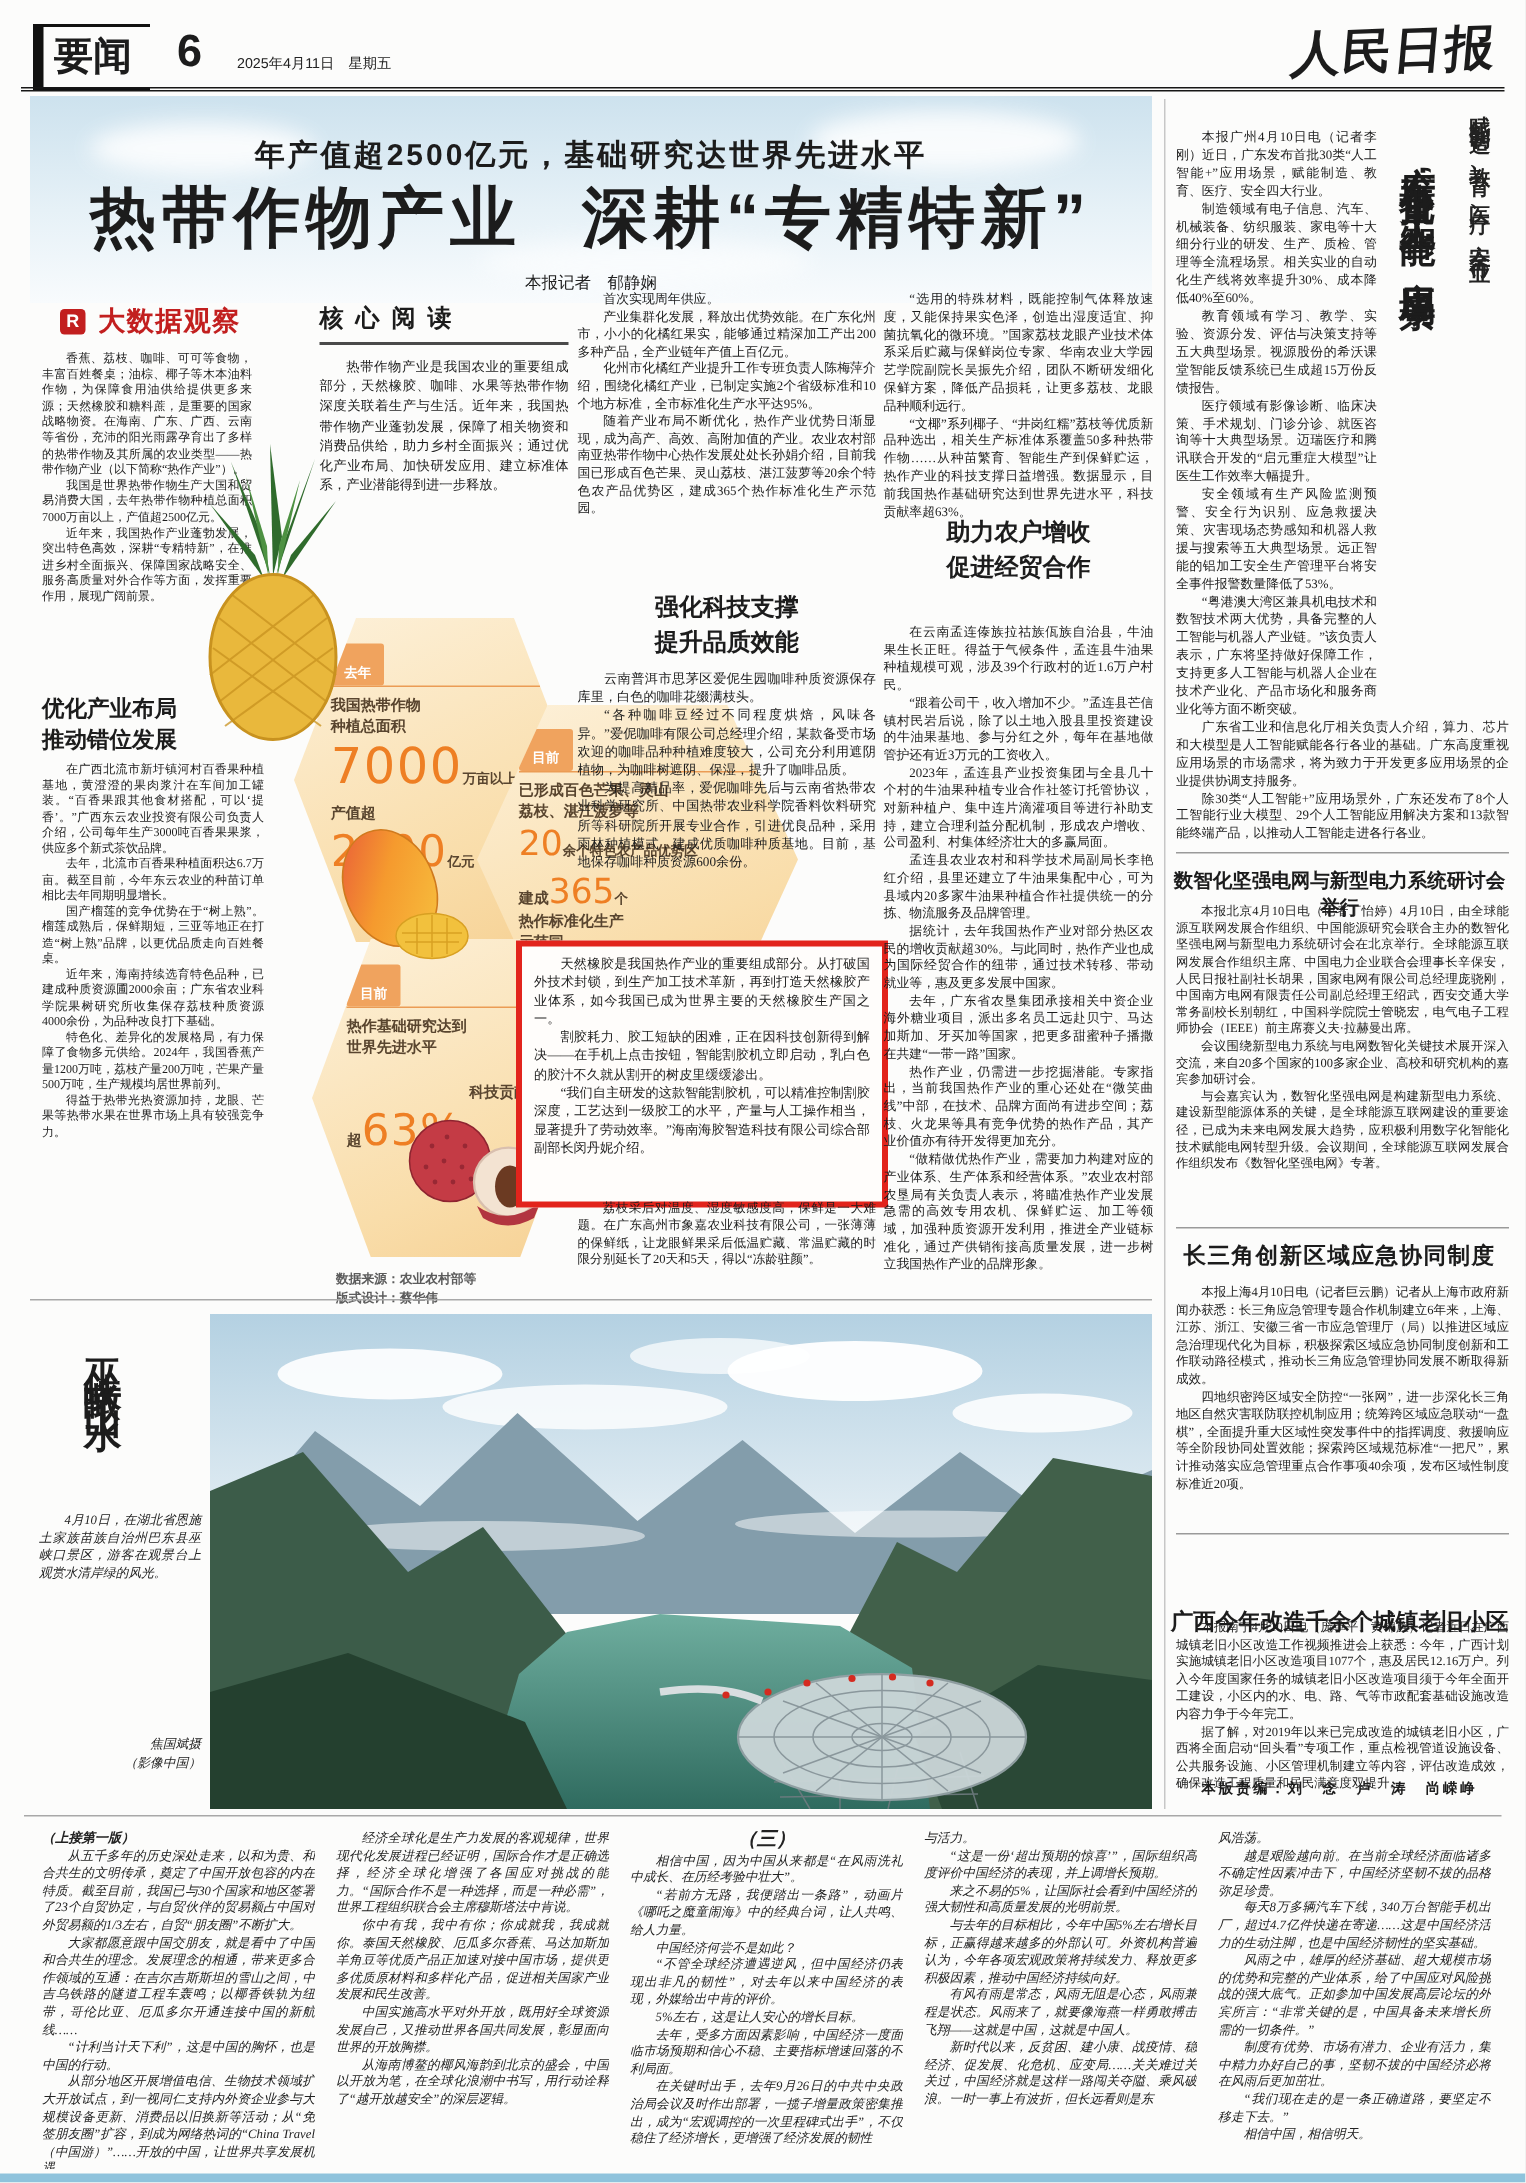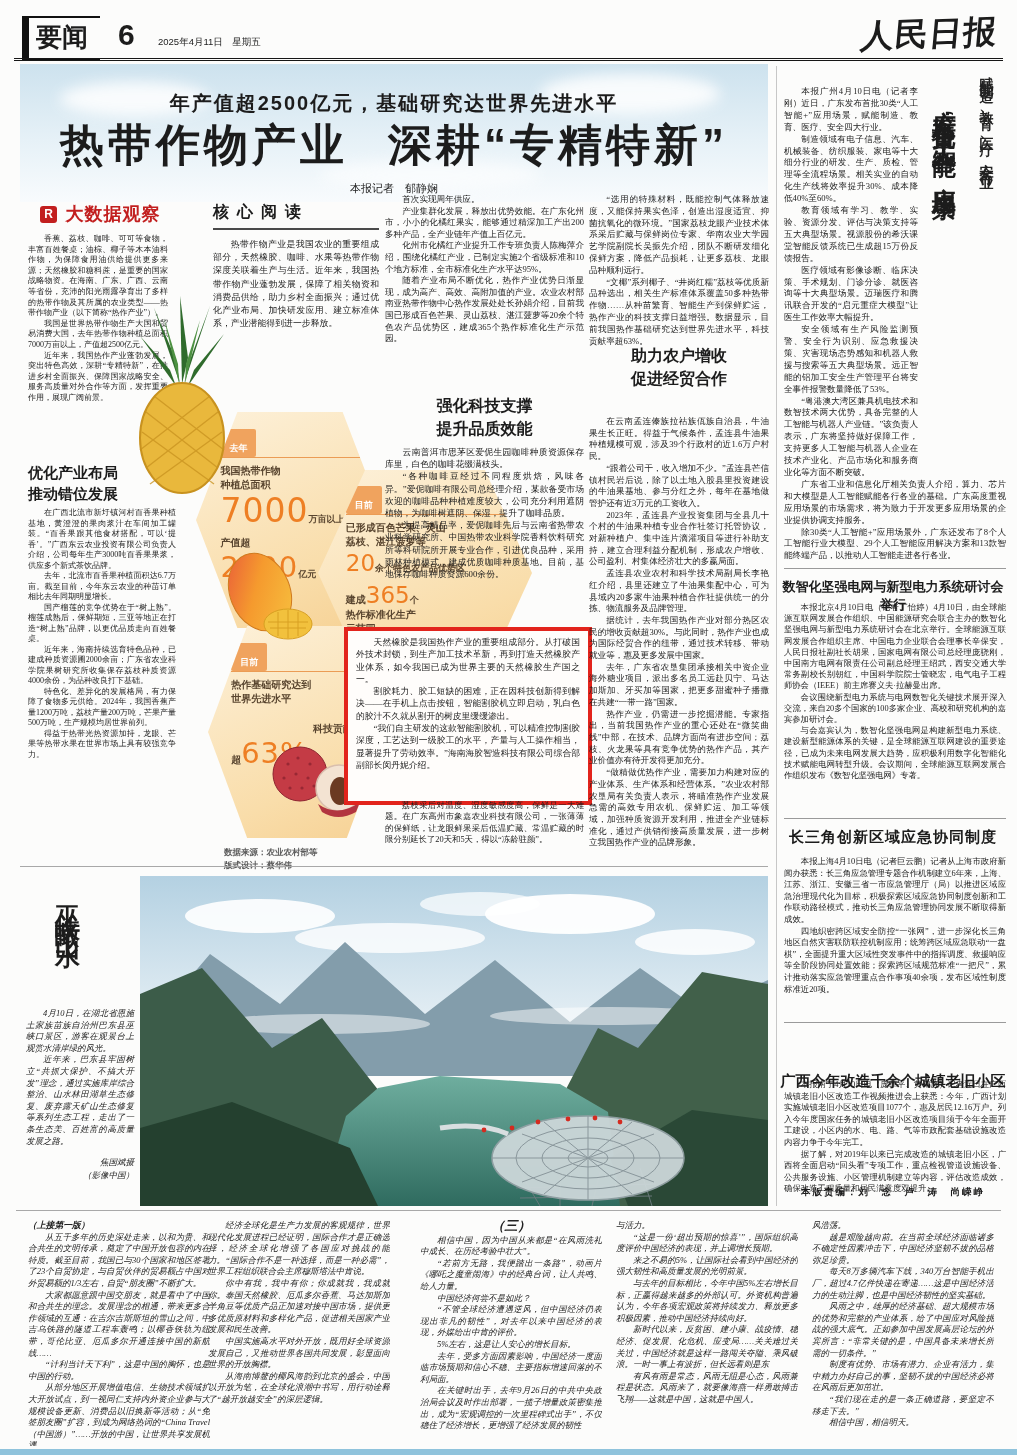--- a/index.html
+++ b/index.html
@@ -292,21 +292,20 @@
   <div class="abs sb-h sans" style="left:780px;top:1072px;width:226px;font-size:15px;">广西今年改造千余个城镇老旧小区</div>
   <div class="abs t" style="left:784px;top:1060px;width:222px;height:118px;overflow:hidden;font-size:8.4px;line-height:11.6px;margin-top:19px;">
     <p>本报南宁4月10日电（庞革平、黄锦旌）记者近日在广西城镇老旧小区改造工作视频推进会上获悉：今年，广西计划实施城镇老旧小区改造项目1077个，惠及居民12.16万户。列入今年度国家任务的城镇老旧小区改造项目须于今年全面开工建设，小区内的水、电、路、气等市政配套基础设施改造内容力争于今年完工。</p>
     <p>据了解，对2019年以来已完成改造的城镇老旧小区，广西将全面启动“回头看”专项工作，重点检视管道设施设备、公共服务设施、小区管理机制建立等内容，评估改造成效，确保改造工程质量和居民满意度双提升。</p>
   </div>
   <div class="abs editors sans" style="left:780px;top:1186px;width:226px;">本版责编：刘　念　卢　涛　尚嵘峥</div>
 
   <div class="abs vert ph-title sans" style="left:52px;top:886px;height:190px;">巫峡瞰山水</div>
   <div class="abs kai" style="left:26px;top:1008px;width:108px;">
     <p>4月10日，在湖北省恩施土家族苗族自治州巴东县巫峡口景区，游客在观景台上观赏水清岸绿的风光。</p>
-    <p>近年来，巴东县牢固树立“共抓大保护、不搞大开发”理念，通过实施库岸综合整治、山水林田湖草生态修复、废弃露天矿山生态修复等系列生态工程，走出了一条生态美、百姓富的高质量发展之路。</p>
   </div>
   <div class="abs credit" style="left:26px;top:1156px;width:108px;">
     <div>焦国斌摄</div>
     <div>（影像中国）</div>
   </div>
 
   <svg class="abs" style="left:140px;top:876px;" width="628" height="330" viewBox="0 0 628 330">
     <defs>
       <linearGradient id="sk" x1="0" y1="0" x2="0" y2="1">
           <stop offset="0" stop-color="#b4d1e2"></stop>
@@ -368,43 +367,43 @@
 
   <div class="abs hline" style="left:16px;top:1210px;width:985px;"></div>
 
   <div class="abs kai" style="left:28px;top:1220px;width:182px;height:226px;overflow:hidden;">
     <p class="bot-lead" style="text-indent:0;">（上接第一版）</p>
     <p>从五千多年的历史深处走来，以和为贵、和合共生的文明传承，奠定了中国开放包容的内在特质。截至目前，我国已与30个国家和地区签署了23个自贸协定，与自贸伙伴的贸易额占中国对外贸易额的1/3左右，自贸“朋友圈”不断扩大。</p>
     <p>大家都愿意跟中国交朋友，就是看中了中国和合共生的理念。发展理念的相通，带来更多合作领域的互通：在吉尔吉斯斯坦的雪山之间，中吉乌铁路的隧道工程车轰鸣；以椰香铁轨为纽带，哥伦比亚、厄瓜多尔开通连接中国的新航线……</p>
     <p>“计利当计天下利”，这是中国的胸怀，也是中国的行动。</p>
     <p>从部分地区开展增值电信、生物技术领域扩大开放试点，到一视同仁支持内外资企业参与大规模设备更新、消费品以旧换新等活动；从“免签朋友圈”扩容，到成为网络热词的“China Travel（中国游）”……开放的中国，让世界共享发展机遇。</p>
   </div>
-  <div class="abs kai" style="left:208px;top:1220px;width:182px;height:226px;overflow:hidden;">
+  <div class="abs kai" style="left:224px;top:1220px;width:182px;height:226px;overflow:hidden;">
     <p>经济全球化是生产力发展的客观规律，世界现代化发展进程已经证明，国际合作才是正确选择，经济全球化增强了各国应对挑战的能力。“国际合作不是一种选择，而是一种必需”，世界工程组织联合会主席穆斯塔法中肯说。</p>
     <p>你中有我，我中有你；你成就我，我成就你。泰国天然橡胶、厄瓜多尔香蕉、马达加斯加羊角豆等优质产品正加速对接中国市场，提供更多优质原材料和多样化产品，促进相关国家产业发展和民生改善。</p>
     <p>中国实施高水平对外开放，既用好全球资源发展自己，又推动世界各国共同发展，彰显面向世界的开放胸襟。</p>
     <p>从海南博鳌的椰风海韵到北京的盛会，中国以开放为笔，在全球化浪潮中书写，用行动诠释了“越开放越安全”的深层逻辑。</p>
   </div>
   <div class="abs kai" style="left:420px;top:1220px;width:182px;height:226px;overflow:hidden;">
     <div class="bot-head">（三）</div>
     <p>相信中国，因为中国从来都是“在风雨洗礼中成长、在历经考验中壮大”。</p>
     <p>“若前方无路，我便踏出一条路”，动画片《哪吒之魔童闹海》中的经典台词，让人共鸣、给人力量。</p>
     <p>中国经济何尝不是如此？</p>
     <p>“不管全球经济遭遇逆风，但中国经济仍表现出非凡的韧性”，对去年以来中国经济的表现，外媒给出中肯的评价。</p>
     <p>5%左右，这是让人安心的增长目标。</p>
     <p>去年，受多方面因素影响，中国经济一度面临市场预期和信心不稳、主要指标增速回落的不利局面。</p>
     <p>在关键时出手，去年9月26日的中共中央政治局会议及时作出部署，一揽子增量政策密集推出，成为“宏观调控的一次里程碑式出手”，不仅稳住了经济增长，更增强了经济发展的韧性</p>
   </div>
   <div class="abs kai" style="left:616px;top:1220px;width:182px;height:226px;overflow:hidden;">
     <p style="text-indent:0;">与活力。</p>
     <p>“这是一份‘超出预期的惊喜’”，国际组织高度评价中国经济的表现，并上调增长预期。</p>
     <p>来之不易的5%，让国际社会看到中国经济的强大韧性和高质量发展的光明前景。</p>
     <p>与去年的目标相比，今年中国5%左右增长目标，正赢得越来越多的外部认可。外资机构普遍认为，今年各项宏观政策将持续发力、释放更多积极因素，推动中国经济持续向好。</p>
+    <p>有风有雨是常态，风雨无阻是心态，风雨兼程是状态。风雨来了，就要像海燕一样勇敢搏击飞翔——这就是中国，这就是中国人。</p>
     <p>新时代以来，反贫困、建小康、战疫情、稳经济、促发展、化危机、应变局……关关难过关关过，中国经济就是这样一路闯关夺隘、乘风破浪。一时一事上有波折，但长远看则是东</p>
-    <p>有风有雨是常态，风雨无阻是心态，风雨兼程是状态。风雨来了，就要像海燕一样勇敢搏击飞翔——这就是中国，这就是中国人。</p>
   </div>
   <div class="abs kai" style="left:812px;top:1220px;width:182px;height:226px;overflow:hidden;">
     <p style="text-indent:0;">风浩荡。</p>
     <p>越是艰险越向前。在当前全球经济面临诸多不确定性因素冲击下，中国经济坚韧不拔的品格弥足珍贵。</p>
     <p>每天8万多辆汽车下线，340万台智能手机出厂，超过4.7亿件快递在寄递……这是中国经济活力的生动注脚，也是中国经济韧性的坚实基础。</p>
     <p>风雨之中，雄厚的经济基础、超大规模市场的优势和完整的产业体系，给了中国应对风险挑战的强大底气。正如参加中国发展高层论坛的外宾所言：“非常关键的是，中国具备未来增长所需的一切条件。”</p>
     <p>制度有优势、市场有潜力、企业有活力，集中精力办好自己的事，坚韧不拔的中国经济必将在风雨后更加茁壮。</p>
     <p>“我们现在走的是一条正确道路，要坚定不移走下去。”</p>
     <p>相信中国，相信明天。</p>
   </div>

